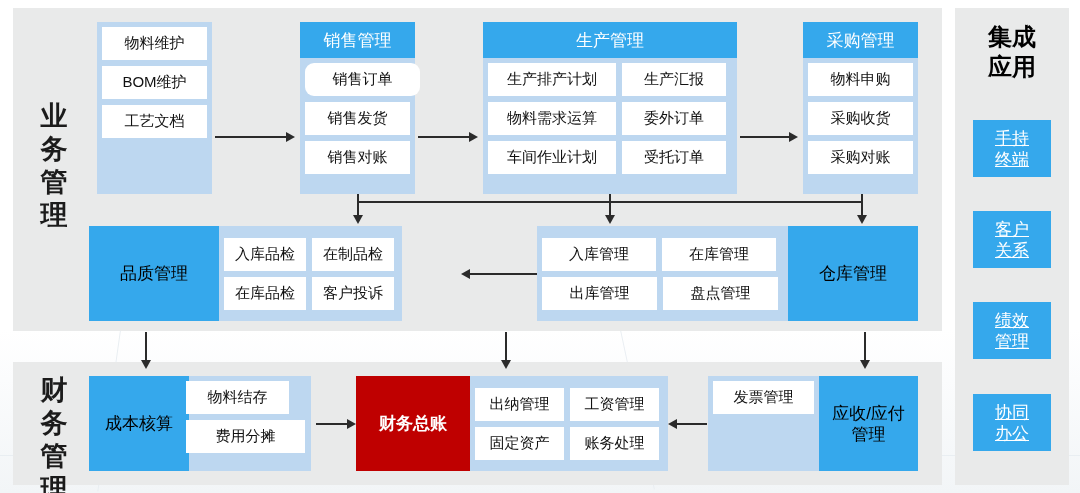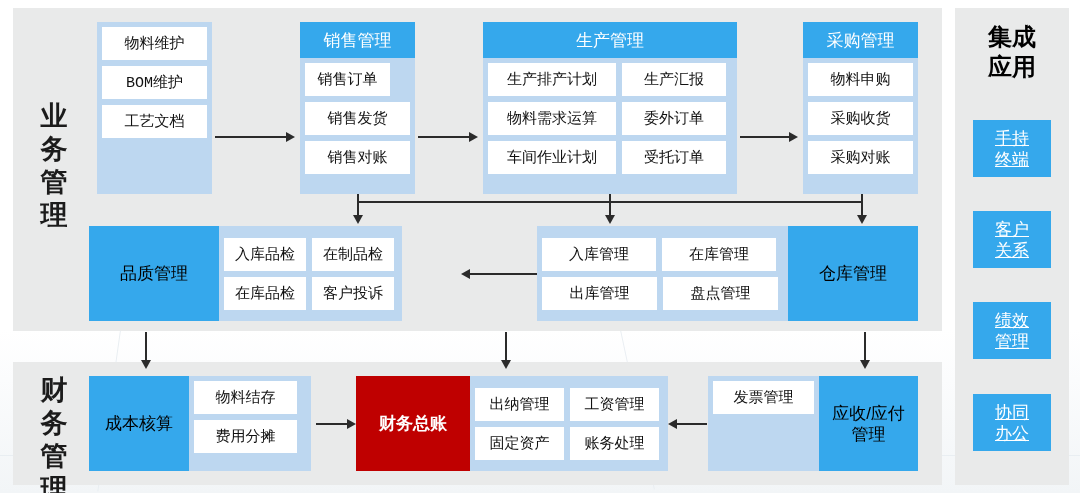--- a/index.html
+++ b/index.html
@@ -42,21 +42,21 @@
 
   
   .mod{position:absolute;background:#bdd7f0;z-index:4;}
   .mod-head{
     background:#35a8ec;color:#ffffff;
     font-size:17px;line-height:1;
     display:flex;align-items:center;justify-content:center;
     width:100%;height:36px;
     box-sizing:border-box;
   }
-  .mod-body{display:flex;flex-wrap:wrap;padding:5px;box-sizing:border-box;gap:6px;font-family:Liberation Mono, monospace;}
+  .mod-body{display:flex;flex-wrap:wrap;padding:5px;box-sizing:border-box;gap:6px;}
   .cell{
     background:#ffffff;color:#111111;
     font-size:15px;
     display:flex;align-items:center;justify-content:center;
     height:33px;
     box-sizing:border-box;
     white-space:nowrap;
   }
 
   
@@ -121,21 +121,21 @@
     <div class="mod-body" style="flex-direction:column;">
       <div class="cell" style="width:105px;">物料维护</div>
       <div class="cell" style="width:105px;">BOM维护</div>
       <div class="cell" style="width:105px;">工艺文档</div>
     </div>
   </div>
 
   <div class="mod" id="mod-sales" style="left:300px;top:22px;width:115px;height:172px;">
     <div class="mod-head">销售管理</div>
     <div class="mod-body" style="flex-direction:column;">
-      <div class="cell" style="width:85px;">销售订单</div>
+      <div class="cell" style="width:115px;border-radius:9px;">销售订单</div>
       <div class="cell" style="width:105px;">销售发货</div>
       <div class="cell" style="width:105px;">销售对账</div>
     </div>
   </div>
 
   <div class="mod" id="mod-production" style="left:483px;top:22px;width:254px;height:172px;">
     <div class="mod-head">生产管理</div>
     <div class="mod-body" style="width:254px;">
       <div class="cell" style="width:128px;">生产排产计划</div>
       <div class="cell" style="width:104px;">生产汇报</div>
@@ -172,21 +172,21 @@
       <div class="cell" style="width:115px;">出库管理</div>
       <div class="cell" style="width:115px;">盘点管理</div>
     </div>
     <div class="side-head" style="width:130px;height:95px;">仓库管理</div>
   </div>
 
   <div class="mod-side" id="mod-cost" style="left:89px;top:376px;width:222px;height:95px;">
     <div class="side-head" style="width:100px;height:95px;">成本核算</div>
     <div class="side-cells" style="width:113px;height:95px;flex-direction:column;">
       <div class="cell" style="width:103px;">物料结存</div>
-      <div class="cell" style="width:103px;">费用分摊</div>
+      <div class="cell" style="width:119px;">费用分摊</div>
     </div>
   </div>
 
   <div class="mod-side" id="mod-ledger" style="left:356px;top:376px;width:312px;height:95px;">
     <div class="side-head red" style="width:114px;height:95px;">财务总账</div>
     <div class="side-cells" style="width:198px;height:95px;">
       <div class="cell" style="width:89px;">出纳管理</div>
       <div class="cell" style="width:89px;">工资管理</div>
       <div class="cell" style="width:89px;">固定资产</div>
       <div class="cell" style="width:89px;">账务处理</div>

